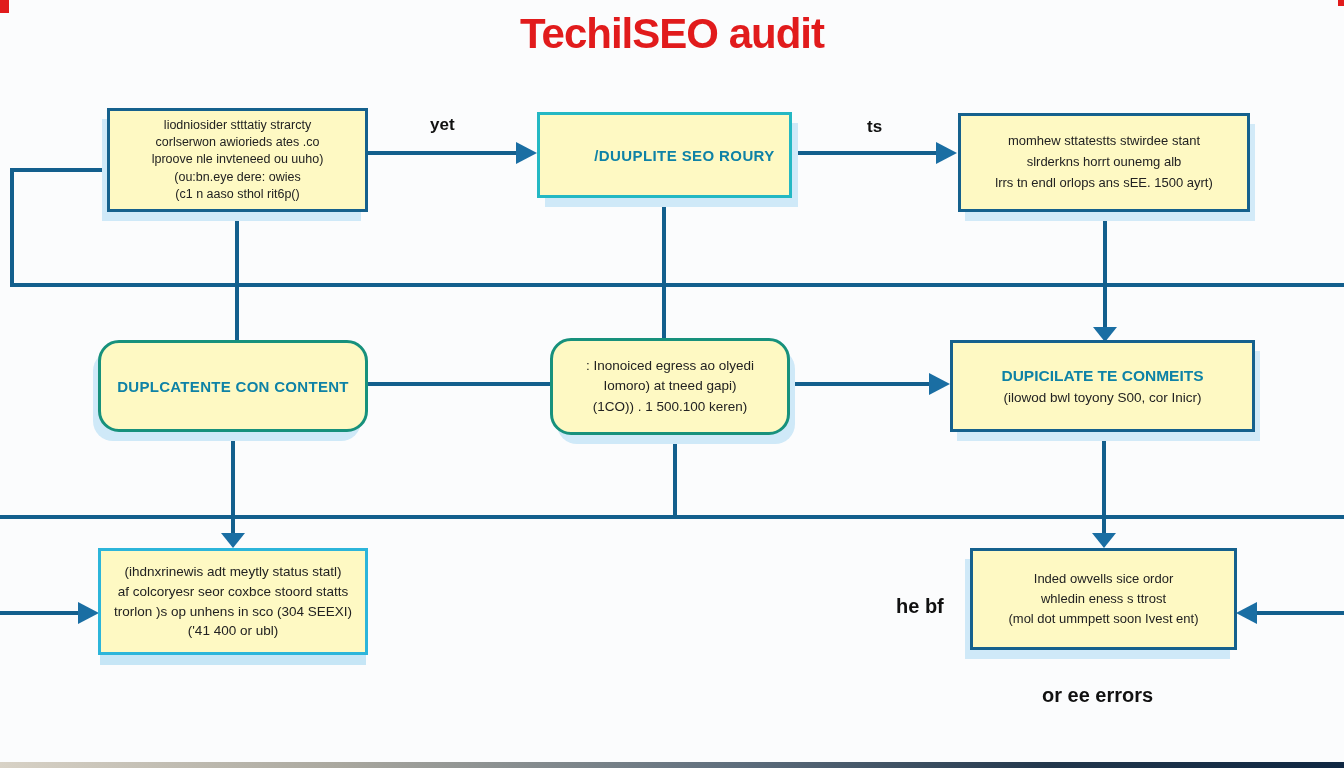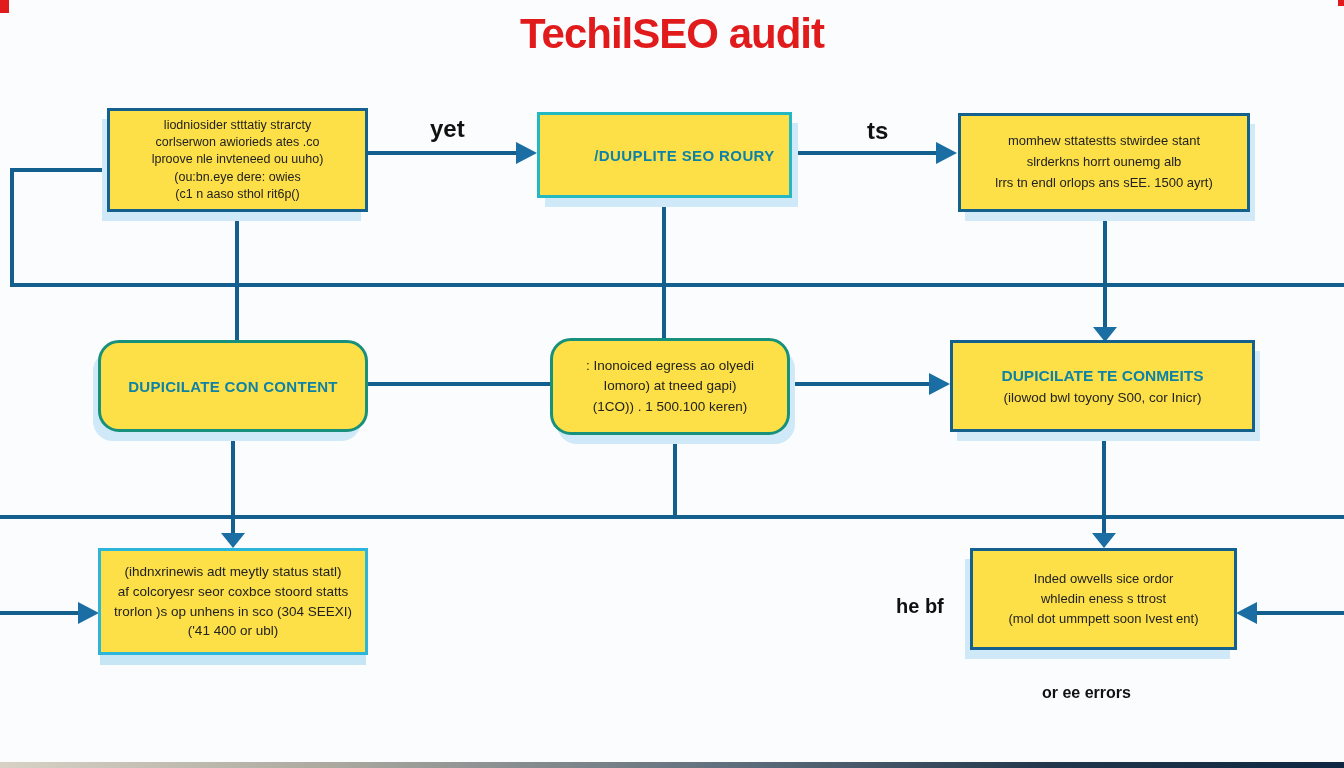--- a/index.html
+++ b/index.html
@@ -13,21 +13,21 @@
 
   .title {
     position: absolute; left: 0; right: 0; top: 10px;
     text-align: center;
     font-size: 42px; font-weight: bold; letter-spacing: -1px;
     color: #e11b1c;
   }
 
   .node {
     position: absolute;
-    background: #fde047;
+    background: #fef9c3;
     border: 3px solid #15618d;
     display: flex; flex-direction: column;
     justify-content: center; align-items: center;
     text-align: center;
     color: #222;
   }
   .node .ln { width: 100%; }
 
   .b-blue   { border-color: #15618d; box-shadow: 6px 10px 0 -1px #d2eaf8; }
   .b-cyan   { border-color: #24b8c3; box-shadow: 7px 10px 0 -1px #cfe9f8; padding-left: 40px; }
@@ -43,21 +43,21 @@
   #node-d { left: 98px;  top: 340px; width: 270px; height: 92px;  font-size: 15px; letter-spacing: .3px; }
   #node-e { left: 550px; top: 338px; width: 240px; height: 97px;  font-size: 13.5px; line-height: 1.5; }
   #node-f { left: 950px; top: 340px; width: 305px; height: 92px;  font-size: 13.5px; line-height: 1.55; }
   #node-g { left: 98px;  top: 548px; width: 270px; height: 107px; font-size: 13.5px; line-height: 1.45; }
   #node-h { left: 970px; top: 548px; width: 267px; height: 102px; font-size: 13px; line-height: 1.55; }
   #node-f .teal-head { font-size: 15.5px; }
 
   .line { position: absolute; background: #135f8d; }
   .edge-label {
     position: absolute; color: #111;
-    font-weight: bold; font-size: 24px;
+    font-weight: bold; font-size: 17px;
   }
   .ah { position: absolute; width: 0; height: 0; }
   .ah-right { border-top: 11px solid transparent; border-bottom: 11px solid transparent; border-left: 21px solid #1a6ea3; }
   .ah-left  { border-top: 11px solid transparent; border-bottom: 11px solid transparent; border-right: 21px solid #1a6ea3; }
   .ah-down  { border-left: 12px solid transparent; border-right: 12px solid transparent; border-top: 15px solid #1a6ea3; }
 
   .corner-mark { position: absolute; background: #e11b1c; }
   #mark-tl { left: 0; top: 0; width: 9px; height: 13px; }
   #mark-tr { left: 1338px; top: 0; width: 6px; height: 6px; }
 
@@ -103,42 +103,42 @@
   <div class="line" style="left:673px; top:435px; width:4px; height:84px;"></div>
   <div class="line" style="left:1102px; top:432px; width:4px; height:102px;"></div>
   <div class="ah ah-down" style="left:1092px; top:533px;"></div>
 
   <div class="line" style="left:0px; top:611px; width:80px; height:4px;"></div>
   <div class="ah ah-right" style="left:78px; top:602px;"></div>
   <div class="line" style="left:1256px; top:611px; width:88px; height:4px;"></div>
   <div class="ah ah-left" style="left:1236px; top:602px;"></div>
 
   <div class="edge-label" style="left:896px; top:595px; font-size:20px;">he bf</div>
-  <div class="edge-label" style="left:1042px; top:684px; font-size:16px;">or ee errors</div>
+  <div class="edge-label" style="left:1042px; top:684px; font-size:20px;">or ee errors</div>
 
   <div class="node b-blue shadow-left" id="node-a">
     <div class="ln">liodniosider stttatiy strarcty</div>
     <div class="ln">corlserwon awiorieds ates .co</div>
     <div class="ln">lproove nle invteneed ou uuho)</div>
     <div class="ln">(ou:bn.eye dere: owies</div>
     <div class="ln">(c1 n aaso sthol rit6p()</div>
   </div>
 
   <div class="node b-cyan" id="node-b">
     <div class="ln teal-head">/DUUPLITE SEO ROURY</div>
   </div>
 
   <div class="node b-blue" id="node-c">
     <div class="ln">momhew sttatestts stwirdee stant</div>
     <div class="ln">slrderkns horrt ounemg alb</div>
     <div class="ln">lrrs tn endl orlops ans sEE. 1500 ayrt)</div>
   </div>
 
   <div class="node b-green" id="node-d">
-    <div class="ln teal-head">DUPICILATE CON CONTENT</div>
+    <div class="ln teal-head">DUPLCATENTE CON CONTENT</div>
   </div>
 
   <div class="node b-green" id="node-e" style="box-shadow: 6px 10px 0 -1px #cfe9f8;">
     <div class="ln">: Inonoiced egress ao olyedi</div>
     <div class="ln">Iomoro) at tneed gapi)</div>
     <div class="ln">(1CO)) . 1 500.100 keren)</div>
   </div>
 
   <div class="node b-blue" id="node-f">
     <div class="ln teal-head">DUPICILATE TE CONMEITS</div>

